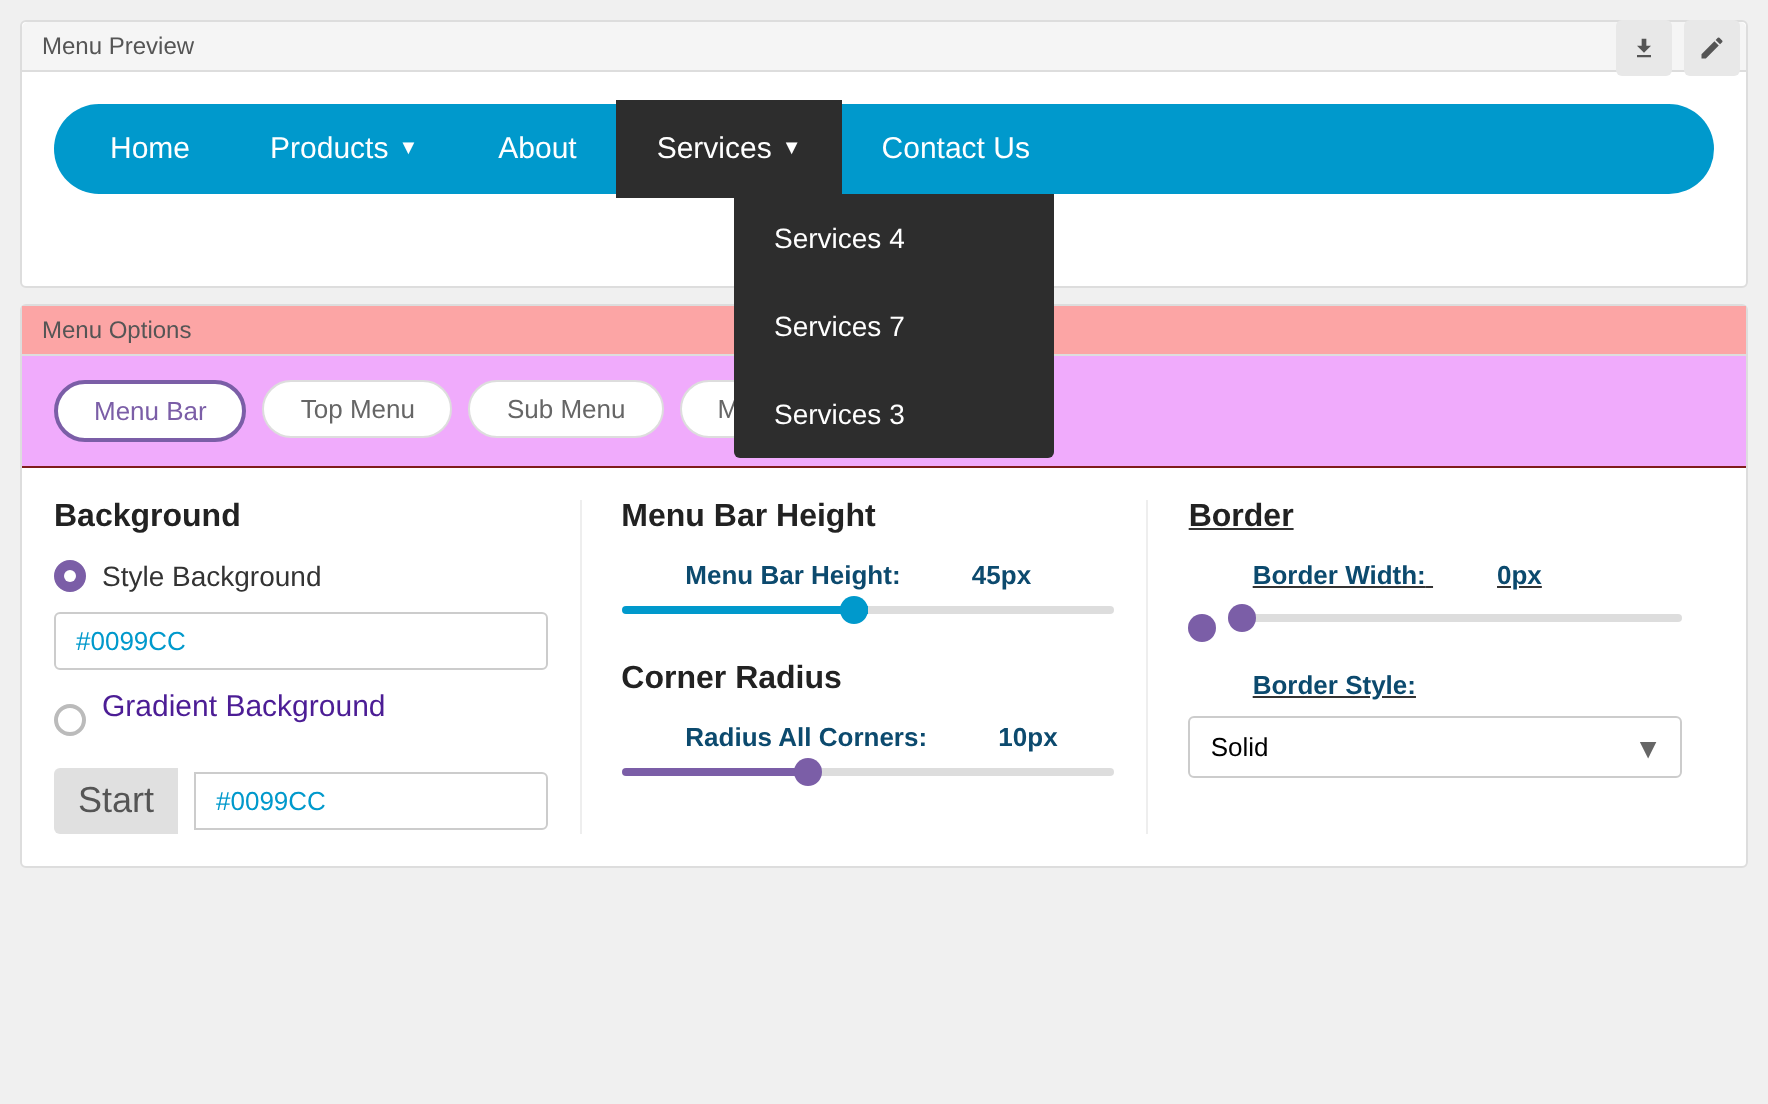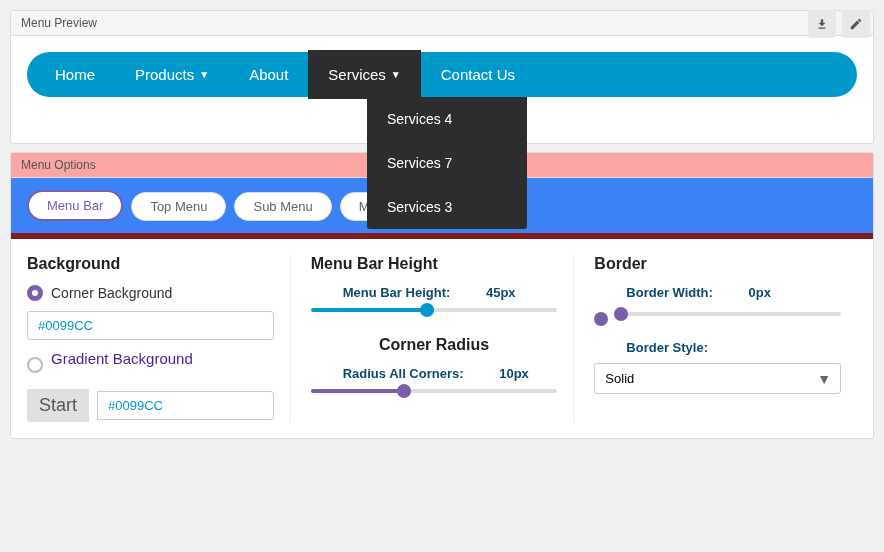--- a/index.html
+++ b/index.html
@@ -106,25 +106,25 @@
     .panel-header-options {
       background: #fca5a5;
       border-bottom: 1px solid #ddd;
       padding: 5px 10px;
       font-size: 12px;
       color: #555;
     }
 
     .tabs-row {
       display: flex;
-      align-items: flex-end;
+      align-items: flex-start;
       padding: 12px 16px;
       gap: 8px;
-      background: #3b82f6;
-      border-bottom: 6px solid #7f1d1d;
+      background: #f0abfc;
+      border-bottom: 1px solid #7f1d1d;
     }
 
     .tab-btn {
       padding: 6px 18px;
       border-radius: 20px;
       border: 1px solid #ddd;
       background: #fff;
       cursor: pointer;
       font-size: 13px;
       color: #666;
@@ -144,20 +144,21 @@
     }
 
     .options-col {
       flex: 1;
       padding-right: 16px;
       border-right: 1px solid #eee;
     }
 
     .options-col:last-child {
       border-right: none;
+      text-decoration: underline;
     }
 
     .col-title {
       font-size: 16px;
       font-weight: bold;
       margin-bottom: 12px;
       color: #222;
     }
 
     .col-subtitle {
@@ -421,21 +422,21 @@
 
     <div class="options-body">
 
       <div class="options-col">
         <div class="col-title">Background</div>
 
         <div class="radio-option">
           <div class="radio-dot">
             <div class="radio-dot-inner"></div>
           </div>
-          <span>Corner Background</span>
+          <span>Style Background</span>
         </div>
 
         <div class="color-input-row">#0099CC</div>
 
         <div class="radio-option">
           <div class="radio-dot-empty"></div>
           <span class="gradient-option">Gradient Background</span>
         </div>
 
         <div class="start-row">
@@ -446,21 +447,21 @@
 
       <div class="options-col">
         <div class="col-title">Menu Bar Height</div>
         <div class="col-subtitle">
           <span>Menu Bar Height:</span> <span style="font-weight:bold;">45px</span>
         </div>
         <div class="slider-track">
           <div class="slider-thumb"></div>
         </div>
 
-        <div class="col-title" style="margin-top:24px;text-align:center;">Corner Radius</div>
+        <div class="col-title" style="margin-top:24px;">Corner Radius</div>
         <div class="col-subtitle">
           <span>Radius All Corners:</span> <span style="font-weight:bold;">10px</span>
         </div>
         <div class="slider-track-purple">
           <div class="slider-thumb-purple"></div>
         </div>
       </div>
 
       <div class="options-col">
         <div class="col-title">Border</div>

